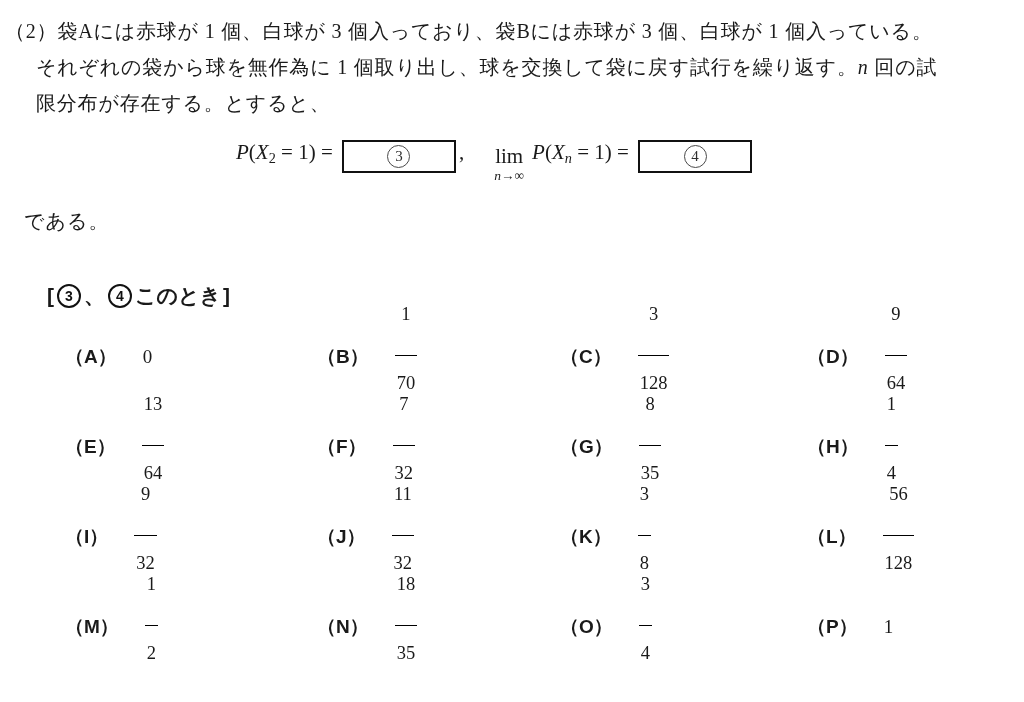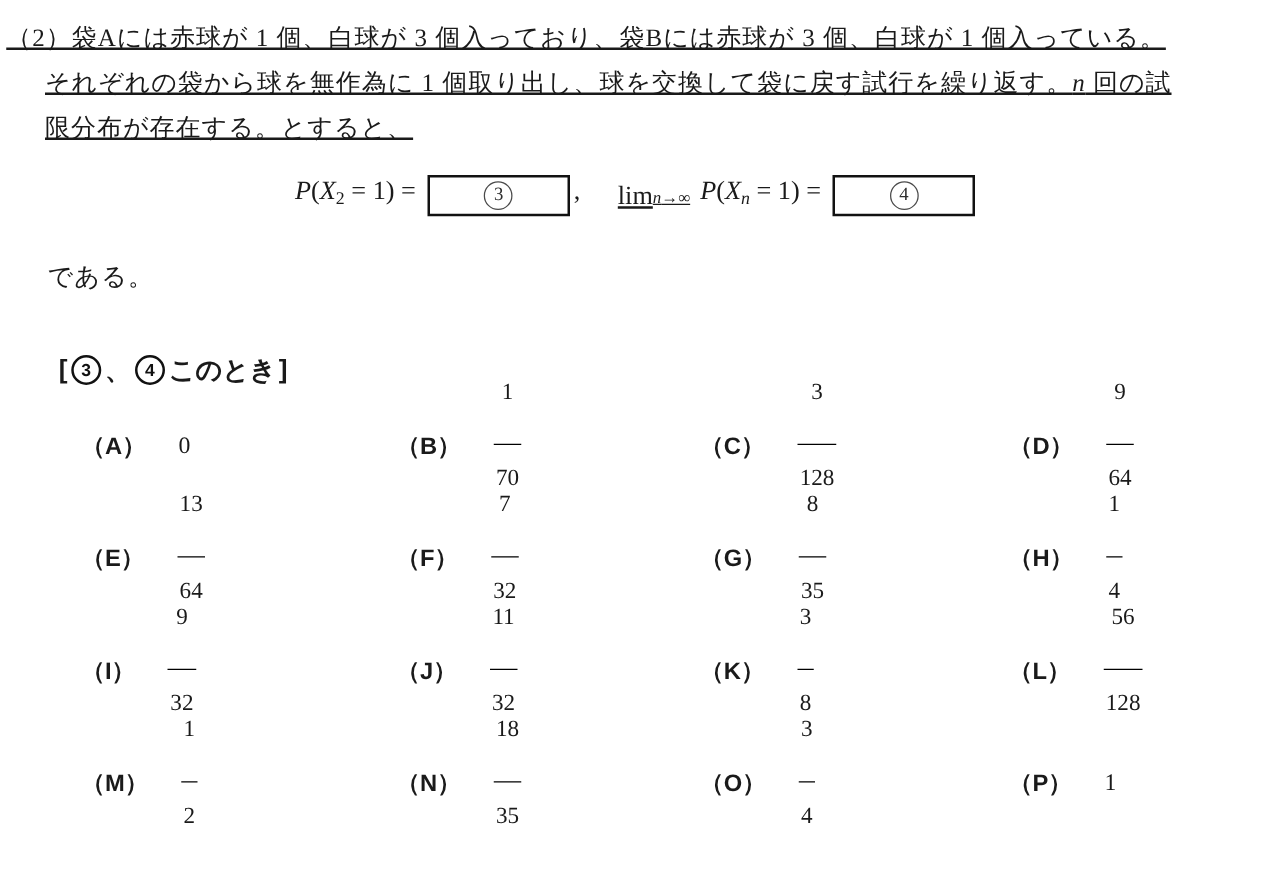--- a/index.html
+++ b/index.html
@@ -6,21 +6,21 @@
   #page {
     position: relative;
     width: 1024px;
     height: 702px;
     background: #ffffff;
     color: #1a1a1a;
     overflow: hidden;
     font-family: "Liberation Serif", "DejaVu Serif", serif;
   }
   
-  .para { padding-top: 13px; text-decoration: underline; }
+  .para { padding-top: 13px; }
   .pline {
     font-size: 20px;
     line-height: 36px;
     letter-spacing: 0.8px;
     white-space: nowrap;
   }
   .pline.first { margin-left: 5px; }
   .pline.cont  { margin-left: 36px; }
   
   .seg-r  { font-style: normal; }
@@ -56,32 +56,31 @@
     border-radius: 50%;
     font-size: 15px;
     color: #2e2e2e;
     font-family: "Liberation Serif", "DejaVu Serif", serif;
     line-height: 1;
   }
   .eq-comma { margin: 0 0 6px 3px; }
   .eq-gap { width: 30px; }
   .lim-block {
     display: inline-flex;
-    flex-direction: row;
+    flex-direction: column;
     align-items: center;
     line-height: 1;
     margin-right: 8px;
     transform: translateY(6px);
-    text-decoration: underline;
   }
   .lim-top { font-size: 21px; }
   .lim-under { font-size: 13.5px; margin-top: 2px; white-space: nowrap; }
   
   .closing {
-    margin: 30px 0 0 38px;
+    margin: 30px 0 0 24px;
     font-size: 20px;
     letter-spacing: 1px;
   }
   
   .choices-header {
     margin: 47px 0 0 47px;
     font-family: "Liberation Sans", "DejaVu Sans", sans-serif;
     font-weight: 700;
     font-size: 21px;
     display: flex;

